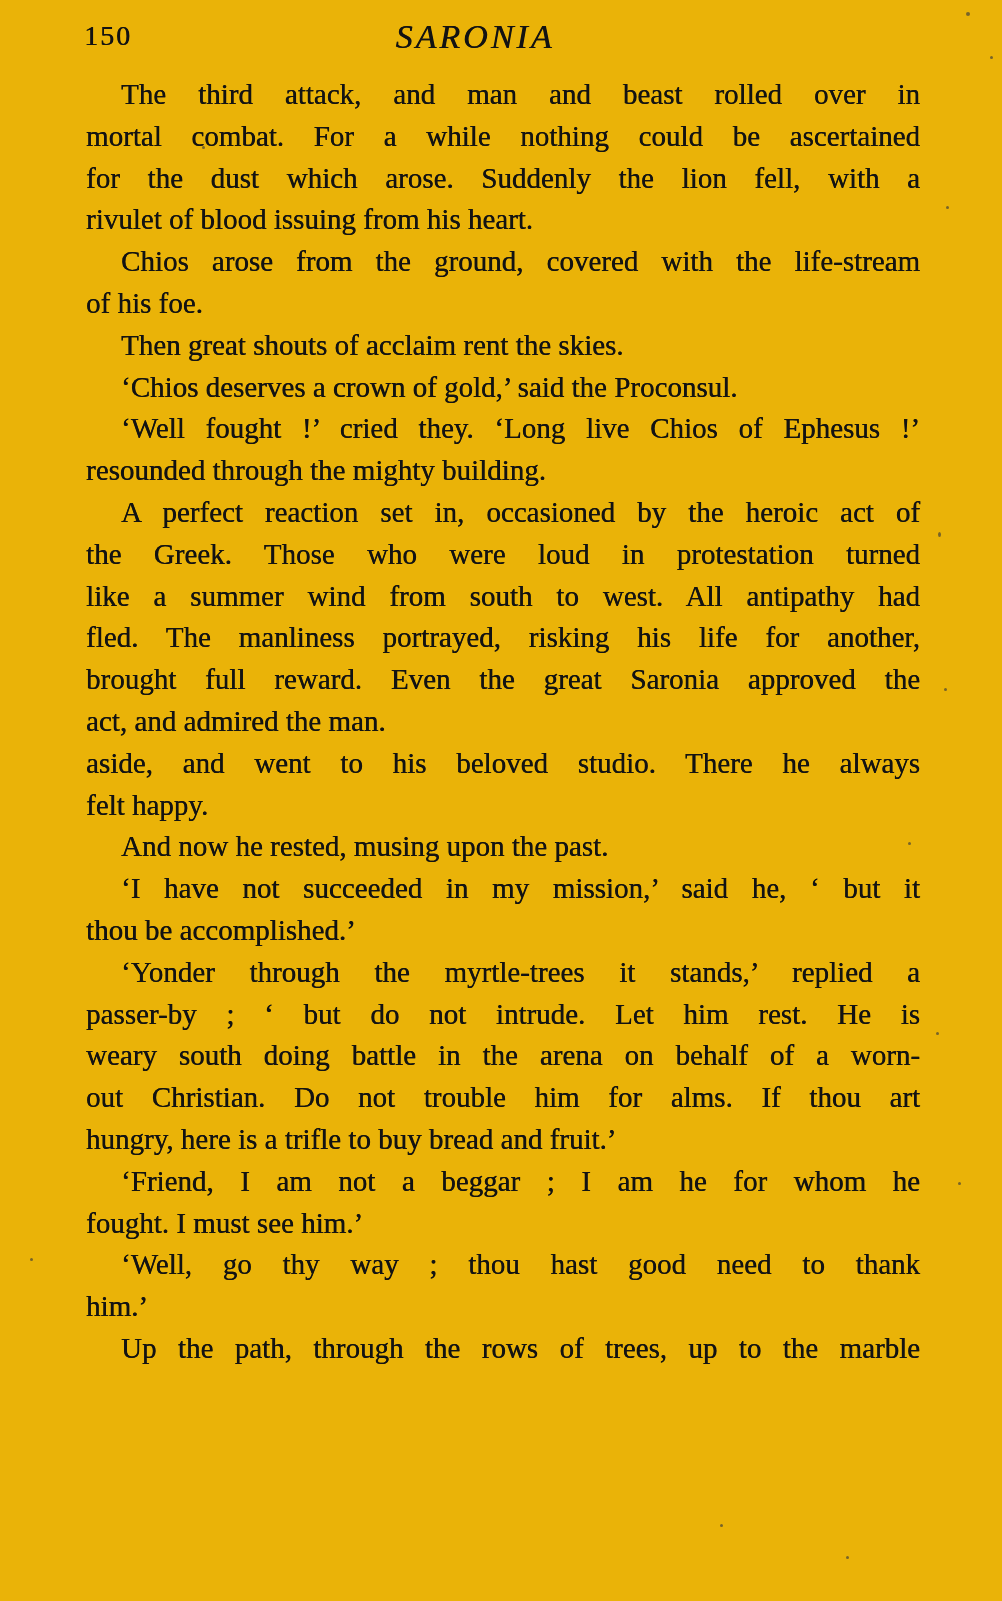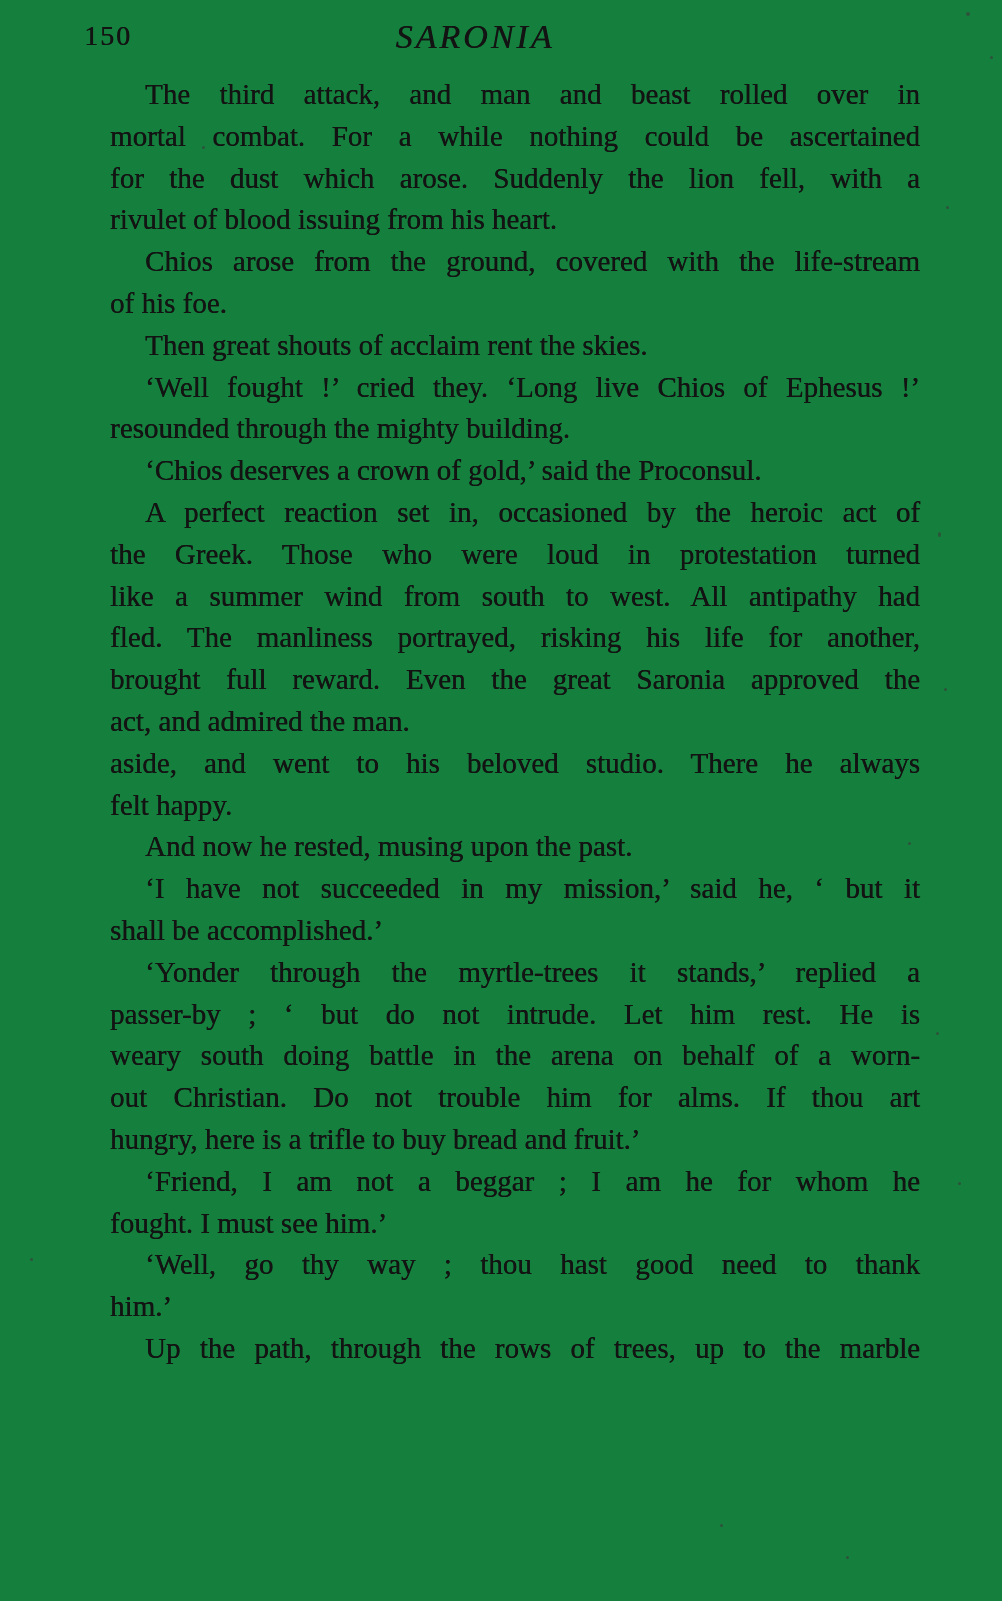--- a/index.html
+++ b/index.html
@@ -4,21 +4,21 @@
 <style>
   html, body {
     margin: 0;
     padding: 0;
     background: #ffffff;
   }
   .page {
     position: relative;
     width: 1002px;
     height: 1601px;
-    background: #15803d;
+    background: #eab308;
     overflow: hidden;
     font-family: "Liberation Serif", "DejaVu Serif", serif;
     color: #131313;
   }
   
   .header {
     position: absolute;
     top: 18px;
     left: 0;
     width: 100%;
@@ -54,21 +54,20 @@
   .para {
     margin: 0;
   }
   .line {
     height: 41.8px;
     line-height: 41.8px;
     font-size: 29px;
     white-space: normal;
     text-shadow: 0.35px 0 0 currentColor;
     text-align: left;
-    margin-left: 24px;
   }
   .line.just {
     text-align: justify;
     -moz-text-align-last: justify;
     text-align-last: justify;
   }
   .line.indent {
     text-indent: 35px;
   }
   
@@ -97,44 +96,44 @@
         <div class="line">rivulet of blood issuing from his heart.</div>
       </div>
       <div class="para">
         <div class="line indent just">Chios arose from the ground, covered with the life-stream</div>
         <div class="line">of his foe.</div>
       </div>
       <div class="para">
         <div class="line indent">Then great shouts of acclaim rent the skies.</div>
       </div>
       <div class="para">
+        <div class="line indent">‘Chios deserves a crown of gold,’ said the Proconsul.</div>
+      </div>
+      <div class="para">
         <div class="line indent just">‘Well fought !’ cried they.  ‘Long live Chios of Ephesus !’</div>
         <div class="line">resounded through the mighty building.</div>
-      </div>
-      <div class="para">
-        <div class="line indent">‘Chios deserves a crown of gold,’ said the Proconsul.</div>
       </div>
       <div class="para">
         <div class="line indent just">A perfect reaction set in, occasioned by the heroic act of</div>
         <div class="line just">the Greek.  Those who were loud in protestation turned</div>
         <div class="line just">like a summer wind from south to west.  All antipathy had</div>
         <div class="line just">fled.  The manliness portrayed, risking his life for another,</div>
         <div class="line just">brought full reward.  Even the great Saronia approved the</div>
         <div class="line">act, and admired the man.</div>
       </div>
       <div class="para">
         <div class="line just">aside, and went to his beloved studio.  There he always</div>
         <div class="line">felt happy.</div>
       </div>
       <div class="para">
         <div class="line indent">And now he rested, musing upon the past.</div>
       </div>
       <div class="para">
         <div class="line indent just">‘I have not succeeded in my mission,’ said he, ‘ but it</div>
-        <div class="line">shall be accomplished.’</div>
+        <div class="line">thou be accomplished.’</div>
       </div>
       <div class="para">
         <div class="line indent just">‘Yonder through the myrtle-trees it stands,’ replied a</div>
         <div class="line just">passer-by ;  ‘ but do not intrude.  Let him rest.  He is</div>
         <div class="line just">weary south doing battle in the arena on behalf of a worn-</div>
         <div class="line just">out Christian.  Do not trouble him for alms.  If thou art</div>
         <div class="line">hungry, here is a trifle to buy bread and fruit.’</div>
       </div>
       <div class="para">
         <div class="line indent just">‘Friend, I am not a beggar ;  I am he for whom he</div>

